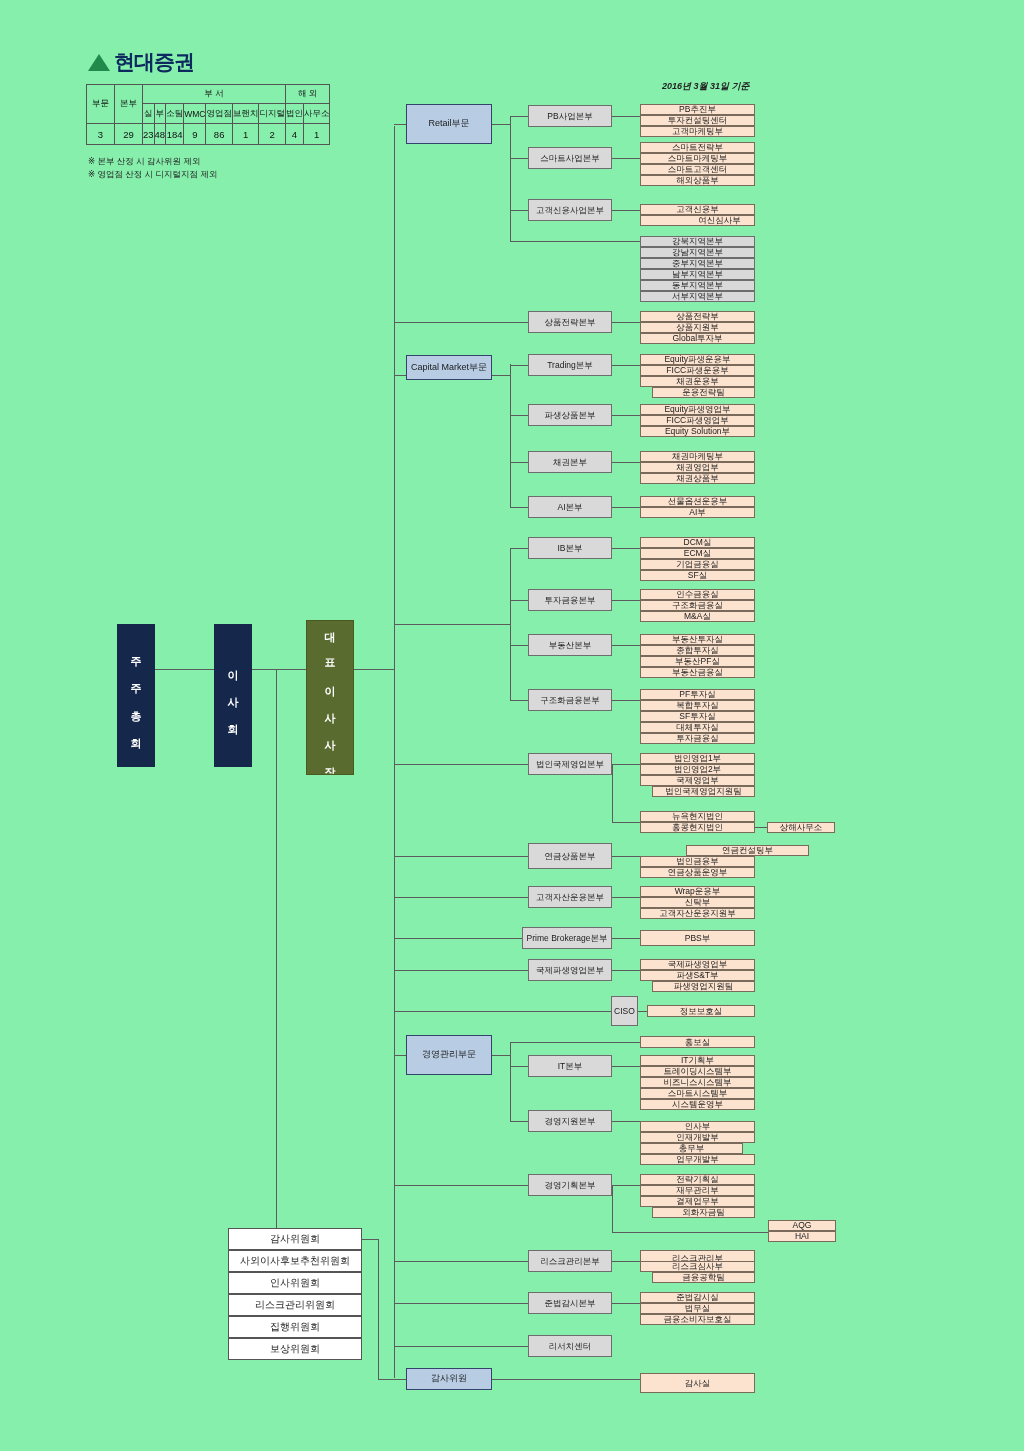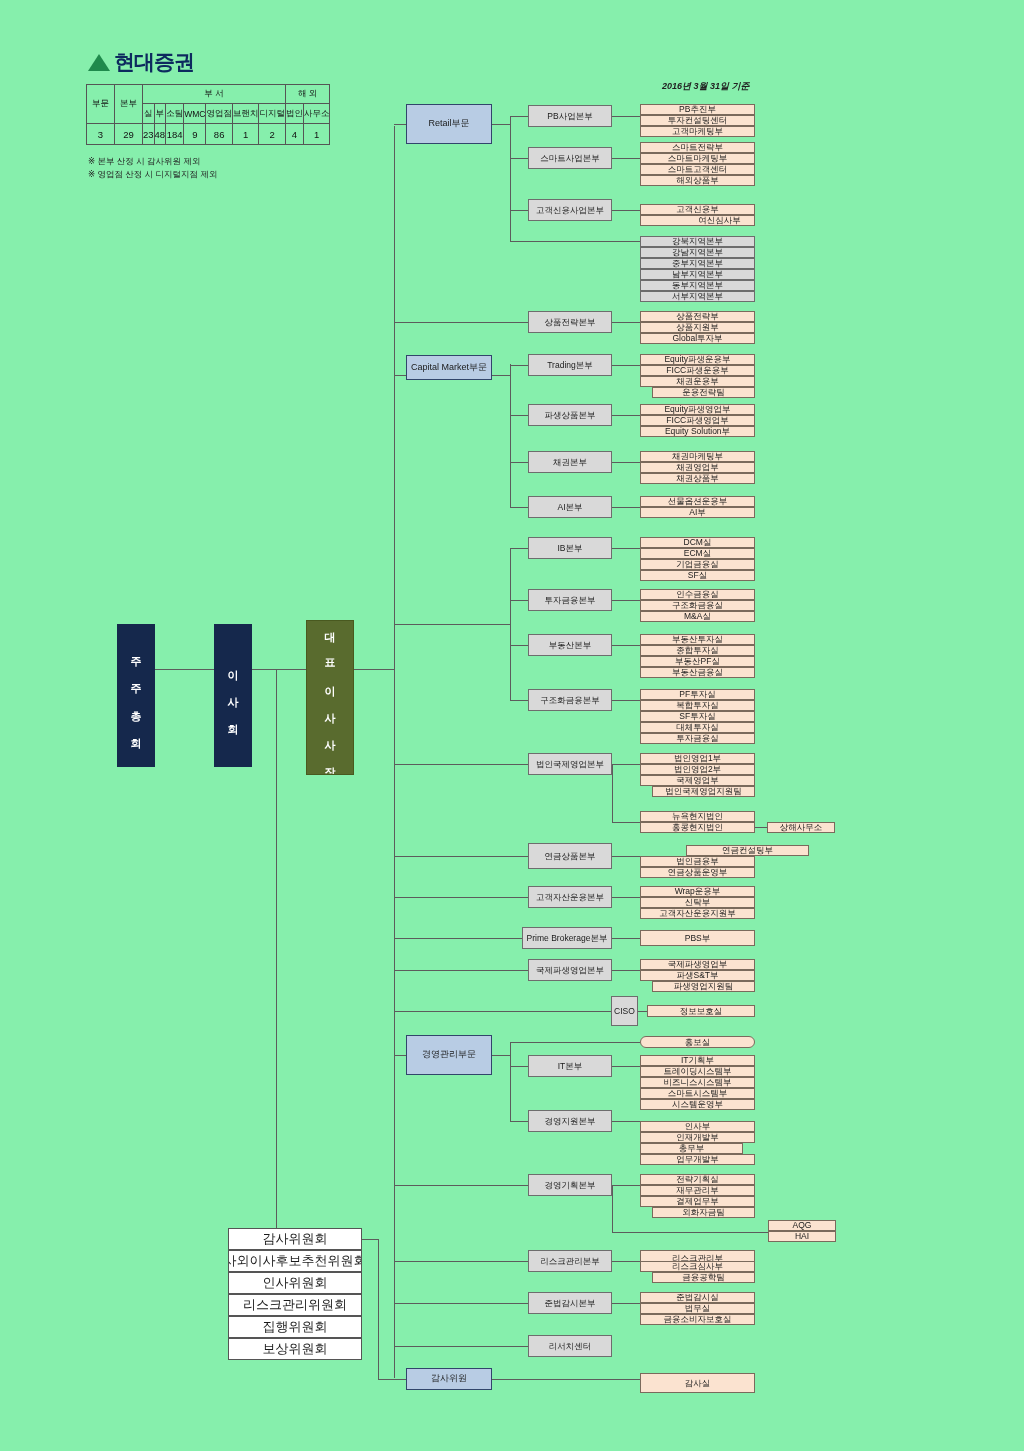--- a/index.html
+++ b/index.html
@@ -76,21 +76,21 @@
     font-size:8.5px;
   }
   .leafgray{
     background:#d9d9d9;
     border:1px solid #6d6d6d;
     font-size:8.5px;
   }
   .plain{
     background:#ffffff;
     border:1px solid #555;
-    font-size:13px;
+    font-size:10px;
   }
   .vert{
     writing-mode:vertical-rl;
     text-orientation:upright;
     letter-spacing:2px;
     color:#ffffff;
     font-size:11px;
     font-weight:bold;
     line-height:1.1;
   }
@@ -321,21 +321,21 @@
   <div class="ln lnh" style="left:394px;top:1011px;width:217px;"></div>
   <div class="ln lnh" style="left:638px;top:1011px;width:9px;"></div>
   <div class="box leaf" style="left:647px;top:1005px;width:108px;height:12px;">정보보호실</div>
 
   <div class="box lvl1" style="left:406px;top:1035px;width:86px;height:40px;">경영관리부문</div>
   <div class="ln lnh" style="left:394px;top:1055px;width:12px;"></div>
   <div class="ln lnh" style="left:492px;top:1055px;width:18px;"></div>
   <div class="ln lnv" style="left:510px;top:1042px;height:79px;"></div>
 
   <div class="ln lnh" style="left:510px;top:1042px;width:130px;"></div>
-  <div class="box leaf" style="left:640px;top:1036px;width:115px;height:12px;border-radius:6px;">홍보실</div>
+  <div class="box leaf" style="left:640px;top:1036px;width:115px;height:12px;">홍보실</div>
 
   <div class="box lvl2" style="left:528px;top:1055px;width:84px;height:22px;">IT본부</div>
   <div class="ln lnh" style="left:510px;top:1066px;width:18px;"></div>
   <div class="ln lnh" style="left:612px;top:1066px;width:28px;"></div>
   <div class="box leaf" style="left:640px;top:1055px;width:115px;height:11px;">IT기획부</div>
   <div class="box leaf" style="left:640px;top:1066px;width:115px;height:11px;">트레이딩시스템부</div>
   <div class="box leaf" style="left:640px;top:1077px;width:115px;height:11px;">비즈니스시스템부</div>
   <div class="box leaf" style="left:640px;top:1088px;width:115px;height:11px;">스마트시스템부</div>
   <div class="box leaf" style="left:640px;top:1099px;width:115px;height:11px;text-align:center;">시스템운영부</div>
 

